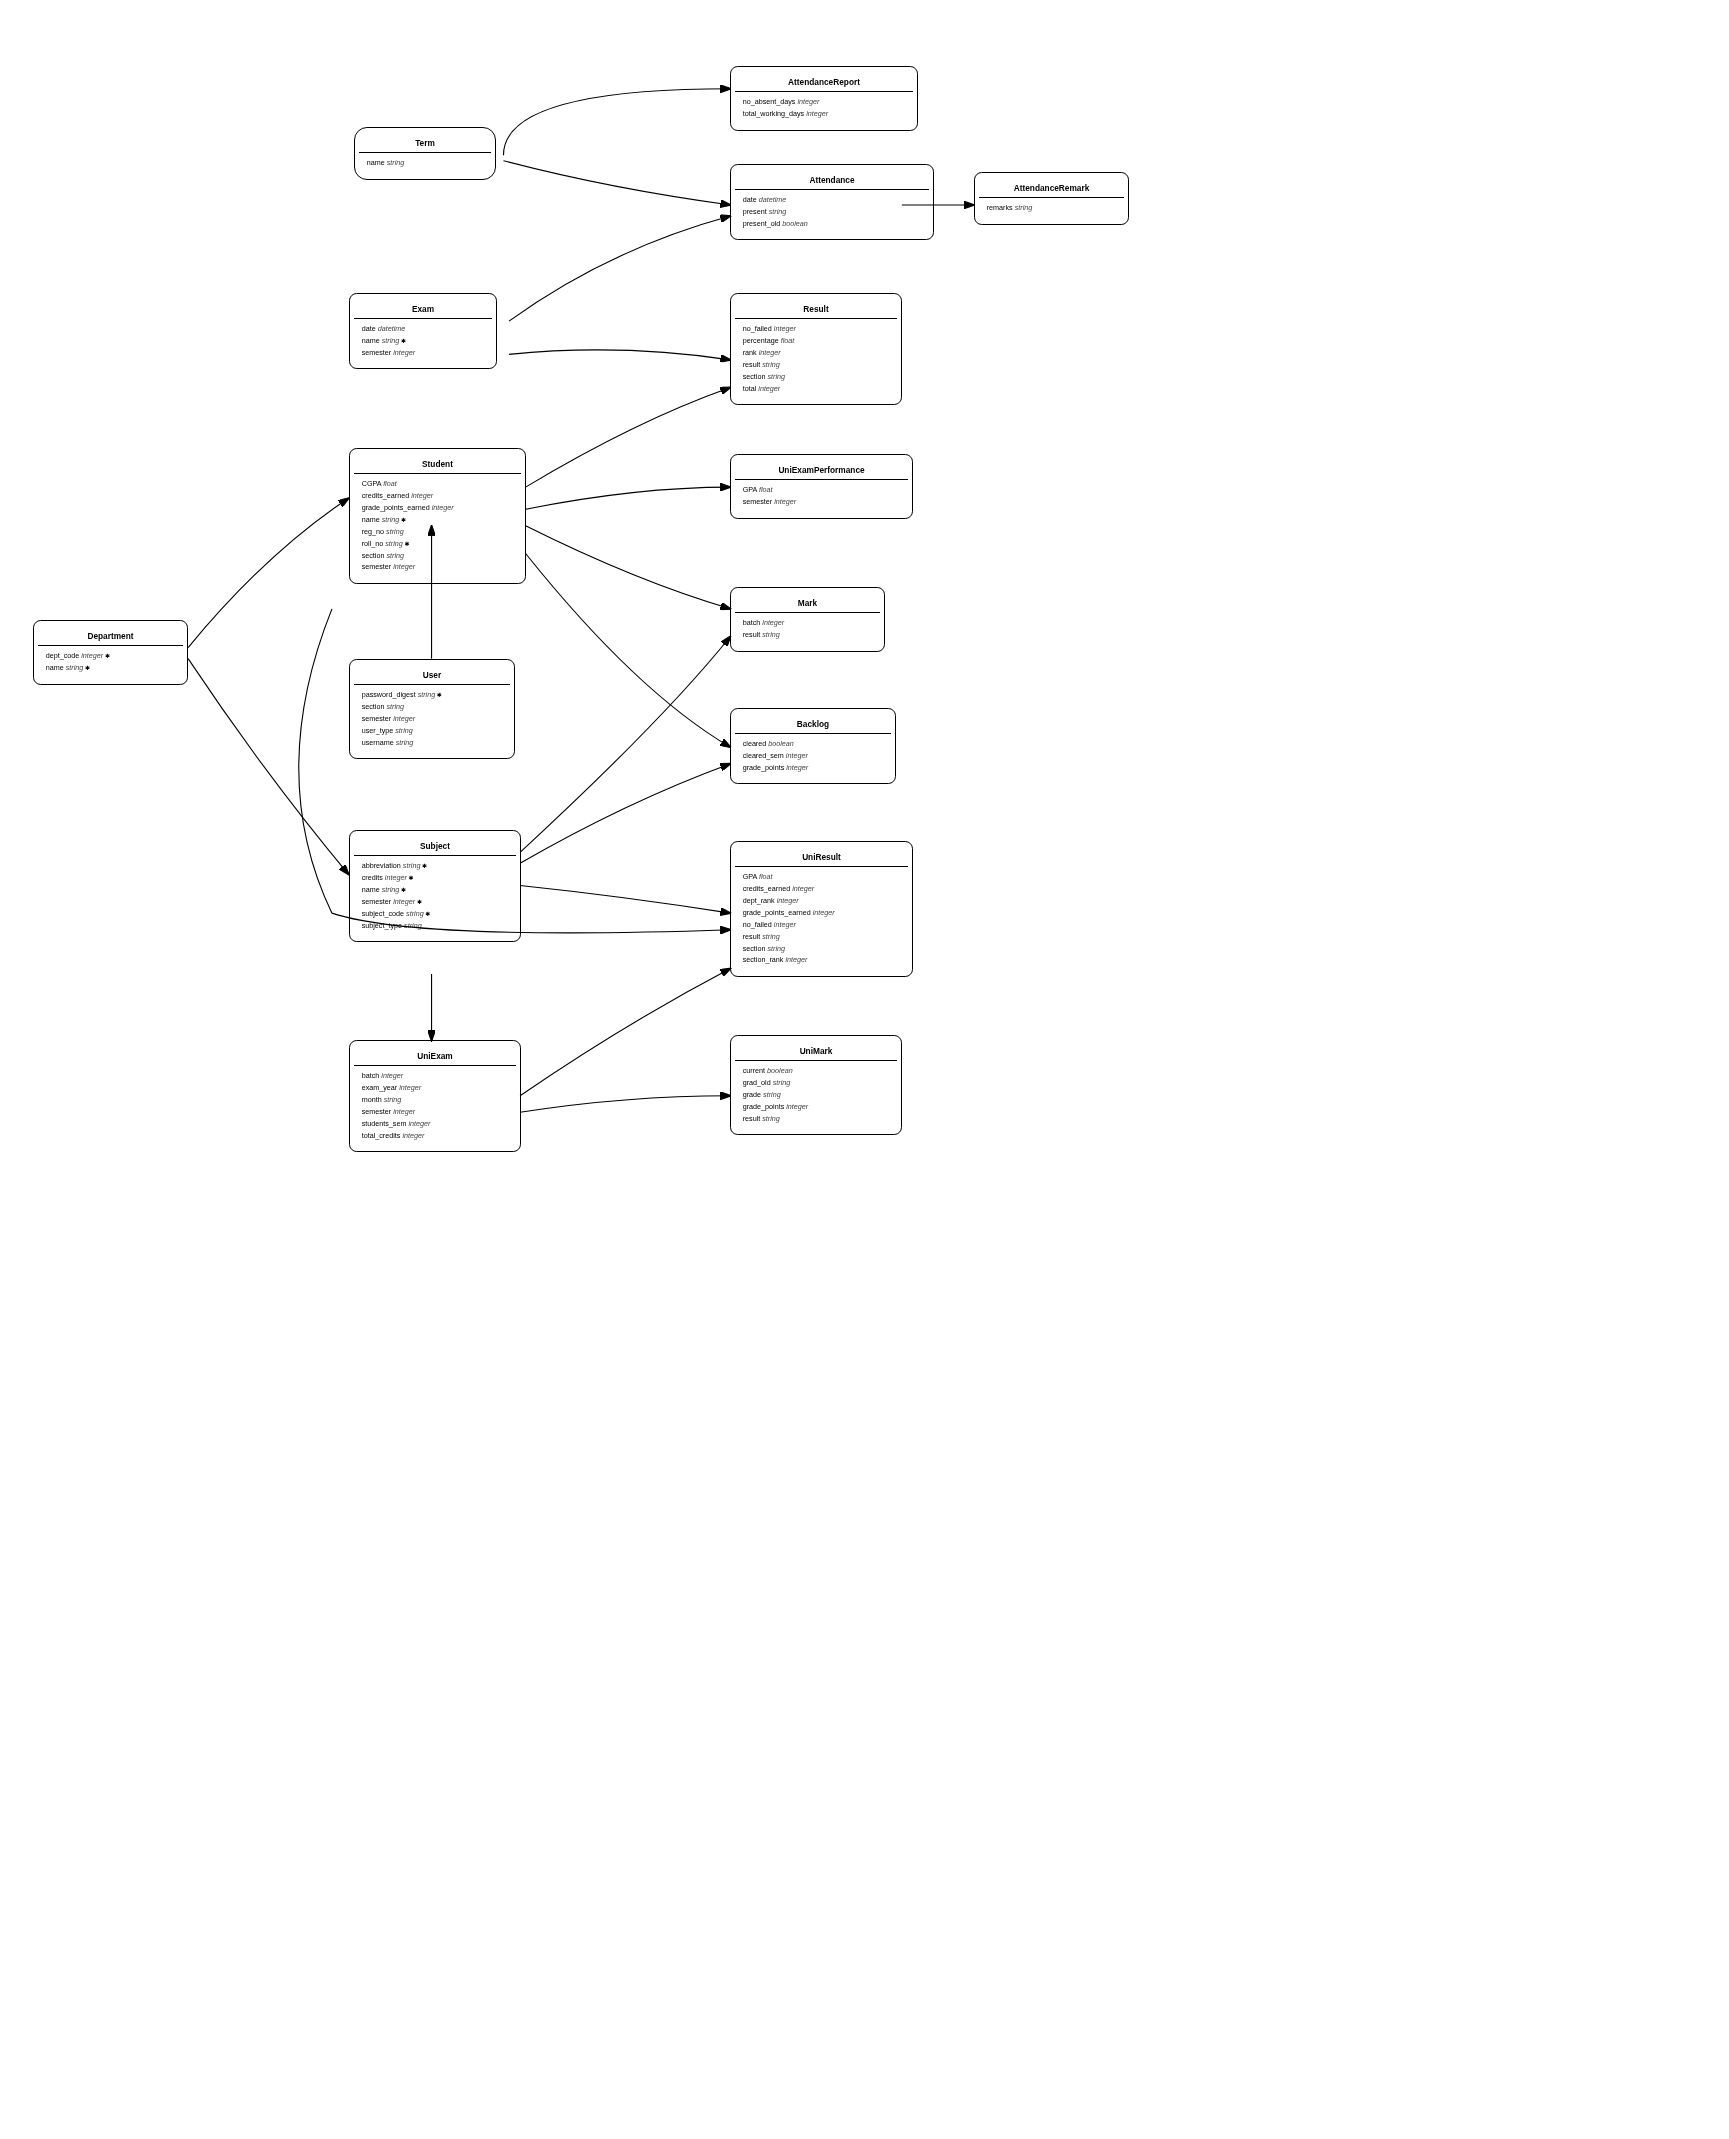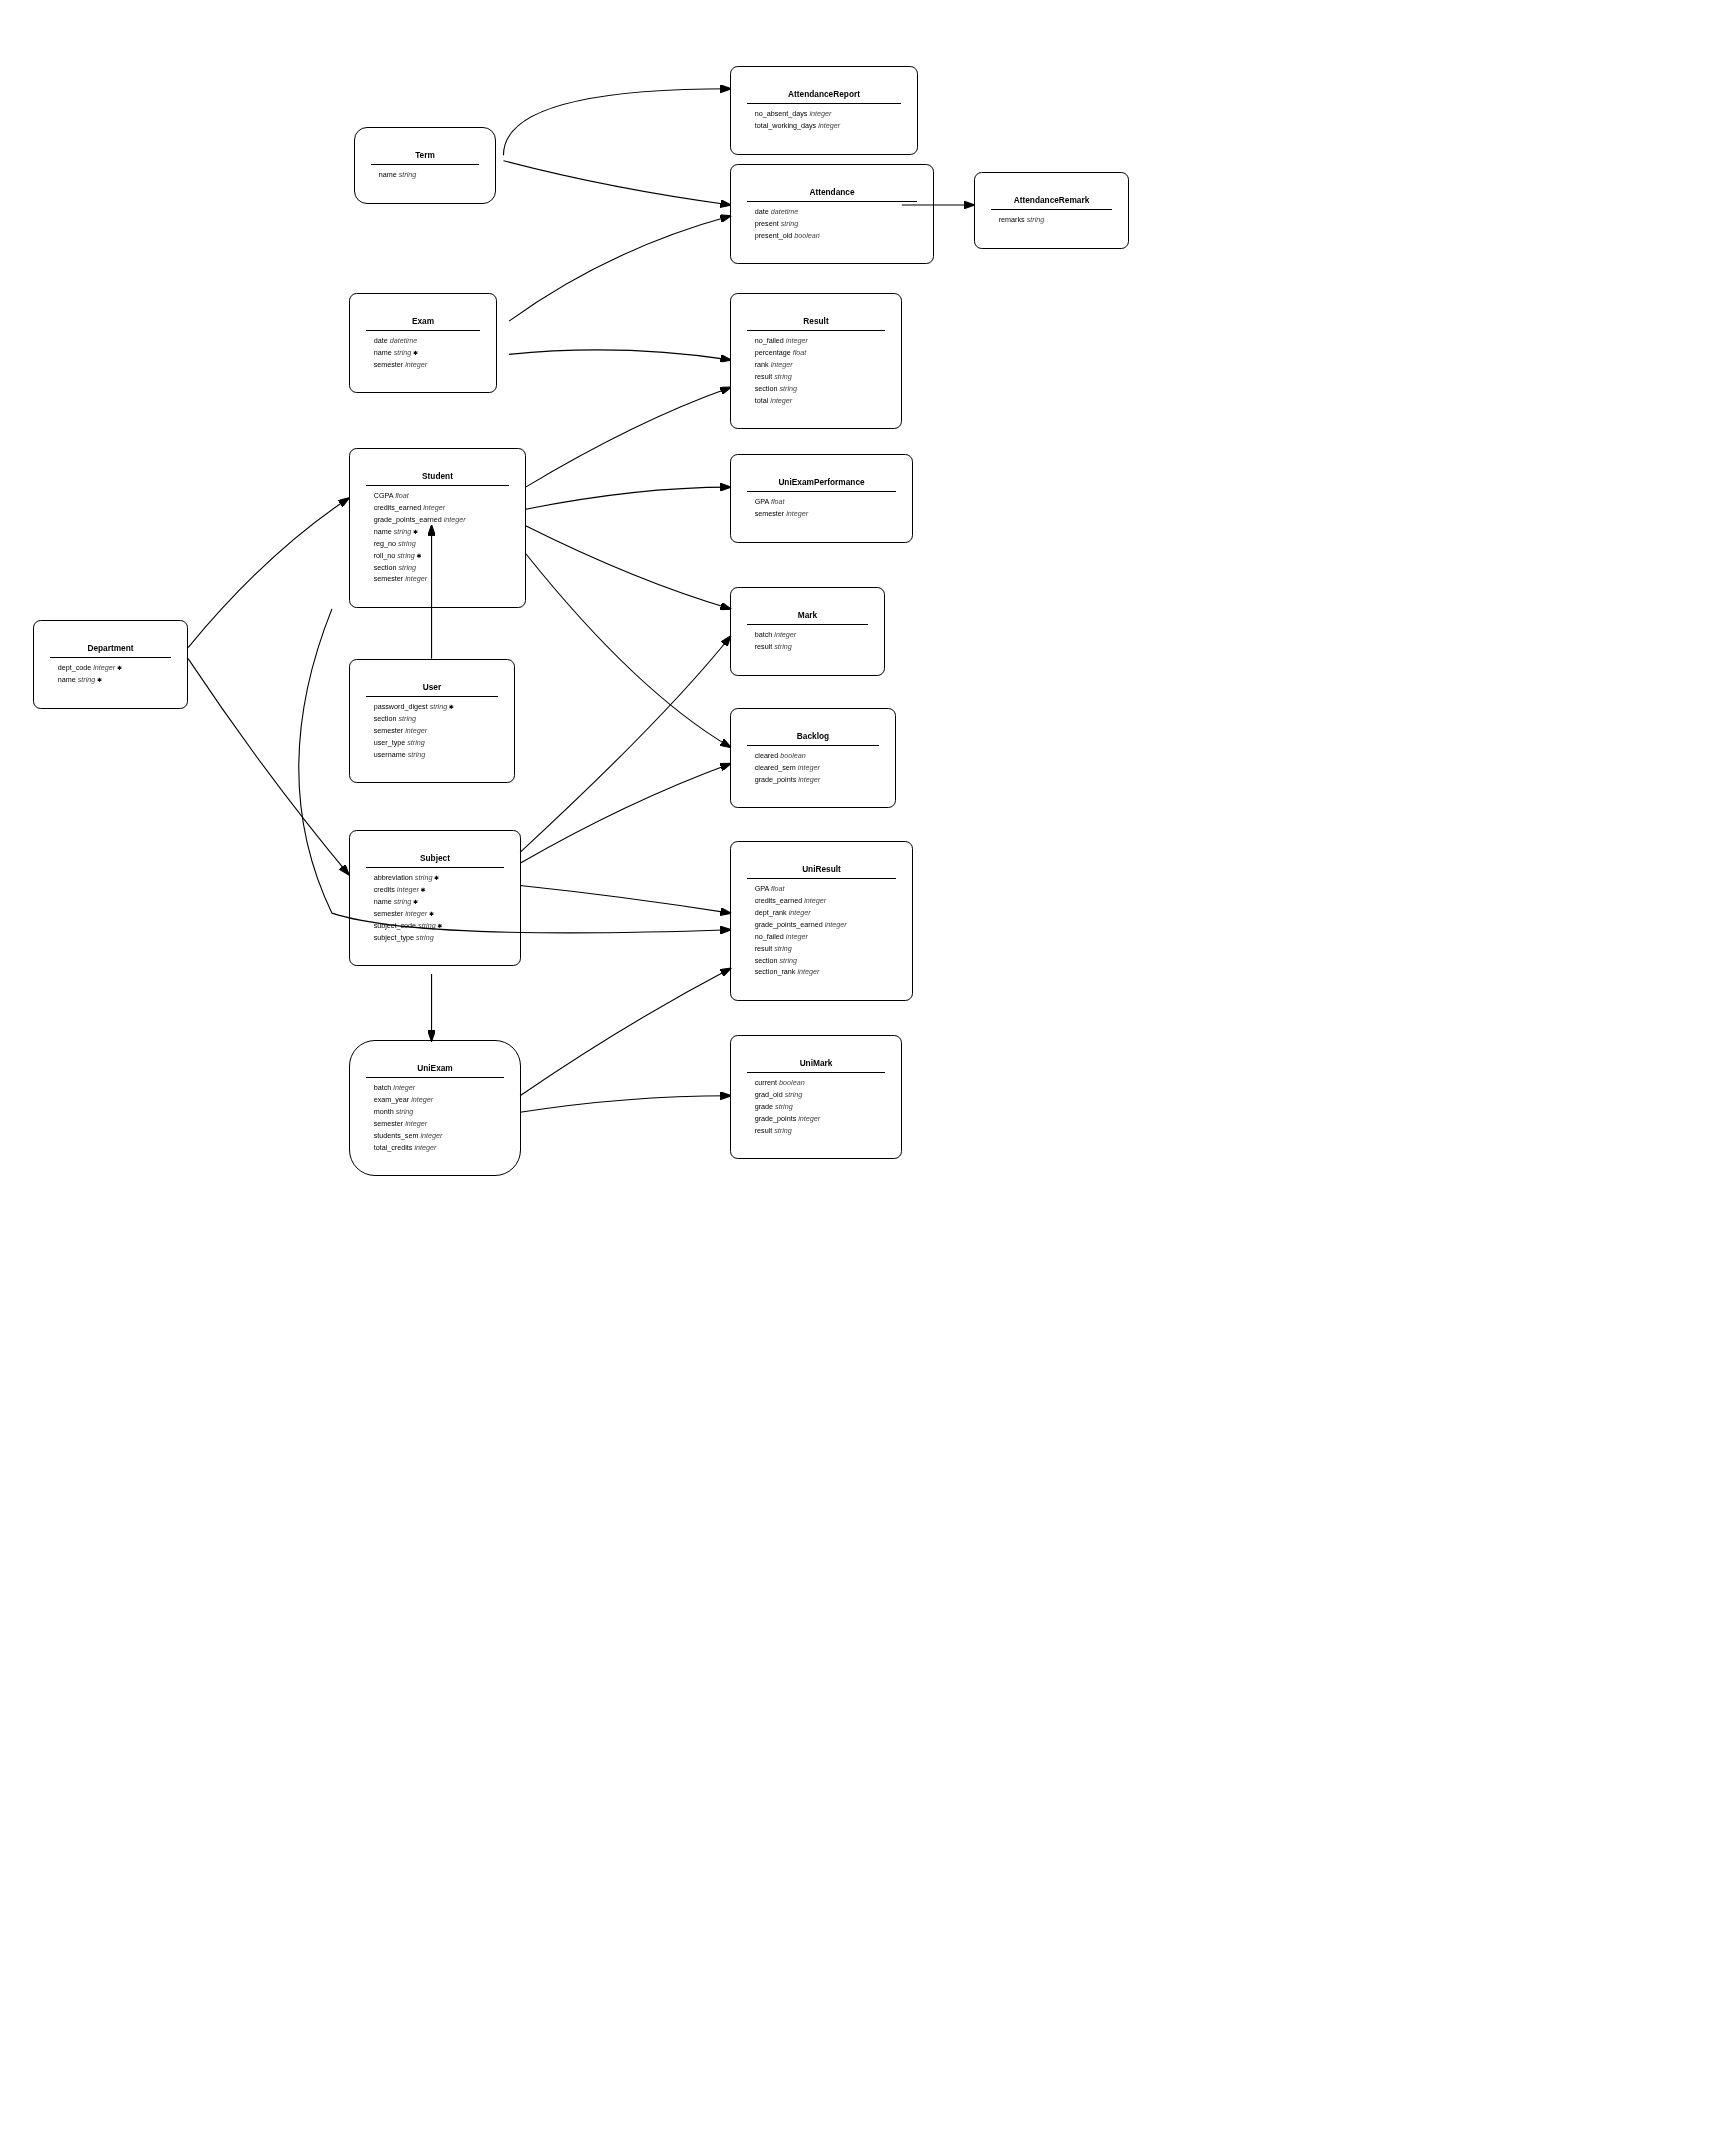--- a/index.html
+++ b/index.html
@@ -24,21 +24,21 @@
       width: 100%;
       text-align: center;
       font-size: 15.5px;
       font-weight: bold;
     }
     .entity-box {
       position: absolute;
       border: 1.1px solid #000;
       border-radius: 7.7px;
       background: #fff;
-      padding: 16px;
+      padding: 4px;
       min-width: 111px;
     }
     .entity-header {
       font-weight: bold;
       font-size: 8.3px;
       text-align: center;
       padding: 5.5px 7.7px 4.4px;
       border-bottom: 1.1px solid #000;
     }
     .entity-body {
@@ -194,21 +194,21 @@
         <div><span class="field-name">GPA </span><span class="field-type">float</span></div>
         <div><span class="field-name">credits_earned </span><span class="field-type">integer</span></div>
         <div><span class="field-name">dept_rank </span><span class="field-type">integer</span></div>
         <div><span class="field-name">grade_points_earned </span><span class="field-type">integer</span></div>
         <div><span class="field-name">no_failed </span><span class="field-type">integer</span></div>
         <div><span class="field-name">result </span><span class="field-type">string</span></div>
         <div><span class="field-name">section </span><span class="field-type">string</span></div>
         <div><span class="field-name">section_rank </span><span class="field-type">integer</span></div>
       </div>
     </div>
-    <div class="entity-box" style="left: 349px; top: 1040px; width: 172px; border-radius: 26px;">
+    <div class="entity-box" style="left: 349px; top: 1040px; width: 172px;">
       <div class="entity-header">UniExam</div>
       <div class="entity-body">
         <div><span class="field-name">batch </span><span class="field-type">integer</span></div>
         <div><span class="field-name">exam_year </span><span class="field-type">integer</span></div>
         <div><span class="field-name">month </span><span class="field-type">string</span></div>
         <div><span class="field-name">semester </span><span class="field-type">integer</span></div>
         <div><span class="field-name">students_sem </span><span class="field-type">integer</span></div>
         <div><span class="field-name">total_credits </span><span class="field-type">integer</span></div>
       </div>
     </div>

